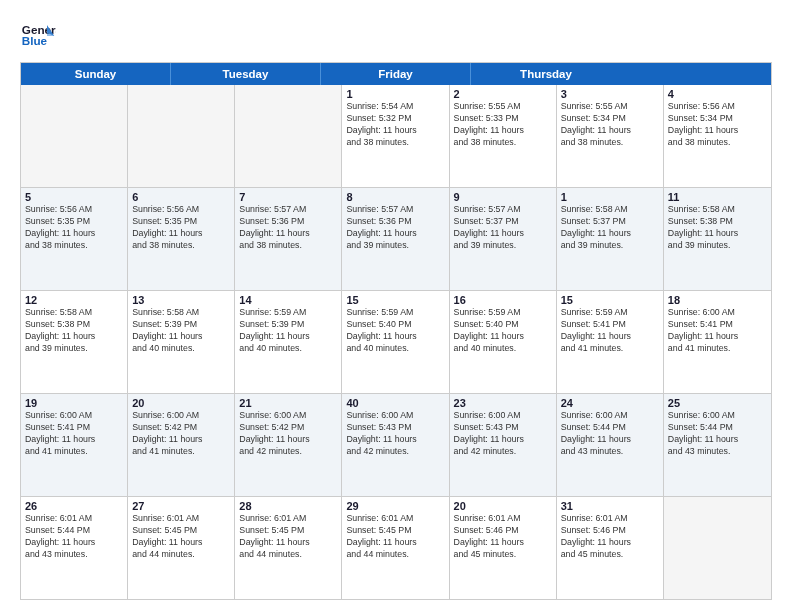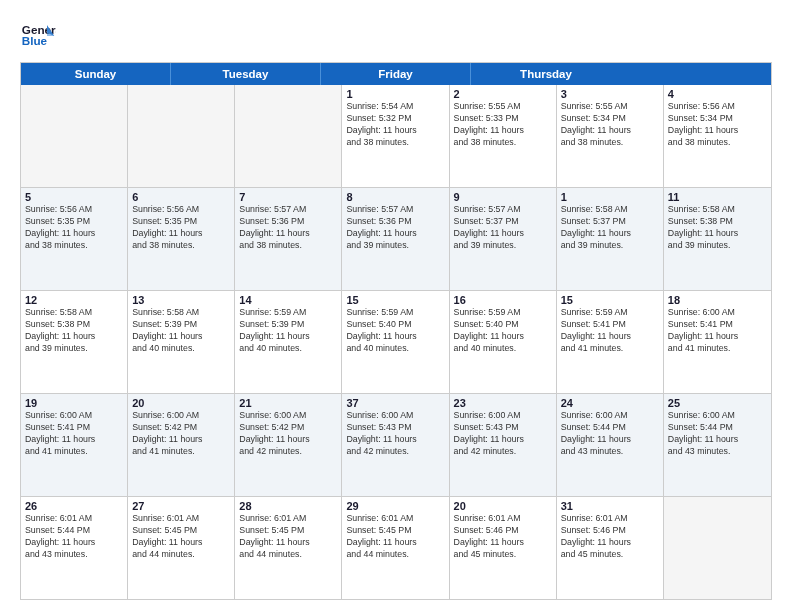--- a/index.html
+++ b/index.html
@@ -295,21 +295,21 @@
 and 41 minutes.</div>
           </div>
           <div class="cal-cell alt-row">
             <div class="day-num">21</div>
             <div class="day-info" style="white-space: pre-line;">Sunrise: 6:00 AM
 Sunset: 5:42 PM
 Daylight: 11 hours
 and 42 minutes.</div>
           </div>
           <div class="cal-cell alt-row">
-            <div class="day-num">37</div>
+            <div class="day-num">40</div>
             <div class="day-info" style="white-space: pre-line;">Sunrise: 6:00 AM
 Sunset: 5:43 PM
 Daylight: 11 hours
 and 42 minutes.</div>
           </div>
           <div class="cal-cell alt-row">
             <div class="day-num">23</div>
             <div class="day-info" style="white-space: pre-line;">Sunrise: 6:00 AM
 Sunset: 5:43 PM
 Daylight: 11 hours

